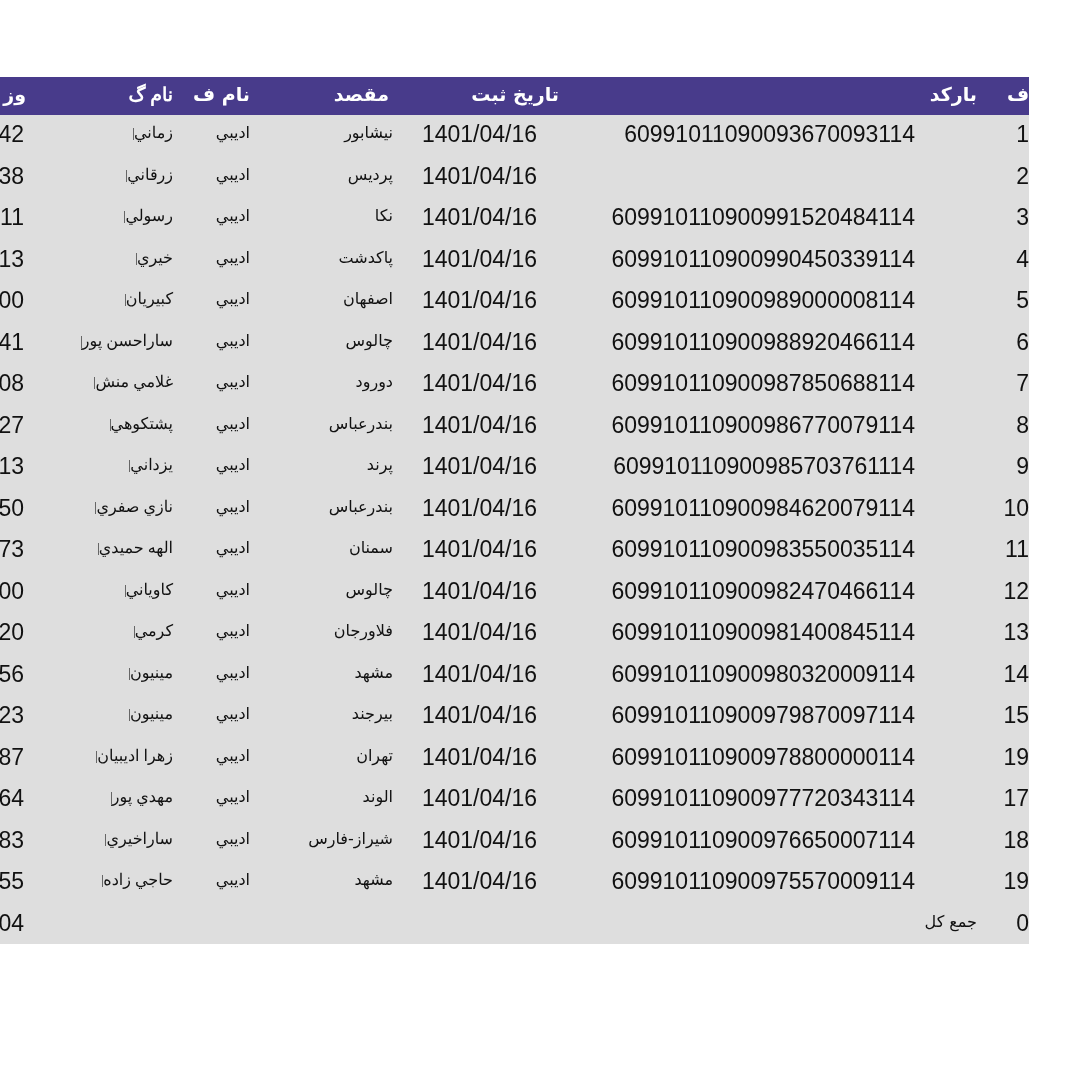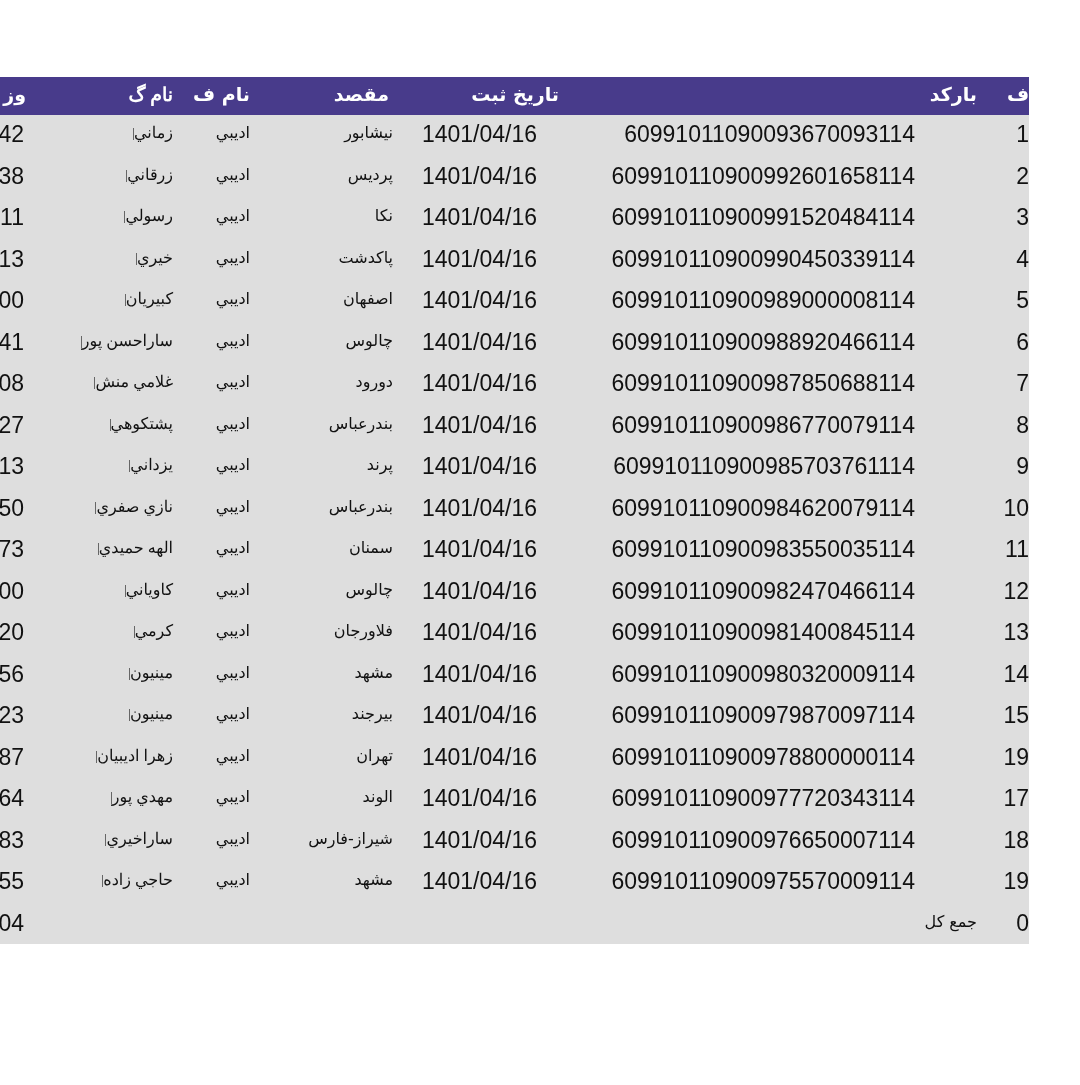--- a/index.html
+++ b/index.html
@@ -45,21 +45,20 @@
     <span class="c-idx num">1</span>
     <span class="c-bar num">60991011090093670093114</span>
     <span class="c-date num">1401/04/16</span>
     <span class="c-dest fa">نيشابور</span>
     <span class="c-fn fa">اديبي</span>
     <span class="c-ln fa"><span style="position:static">زماني</span><span class="tick" style="position:static"></span></span>
     <span class="c-w num">42</span>
   </div>
       <div class="row">
     <span class="c-idx num">2</span>
-    <span class="c-bar num">609910110900992601658114</span>
     <span class="c-date num">1401/04/16</span>
     <span class="c-dest fa">پرديس</span>
     <span class="c-fn fa">اديبي</span>
     <span class="c-ln fa"><span style="position:static">زرقاني</span><span class="tick" style="position:static"></span></span>
     <span class="c-w num">38</span>
   </div>
       <div class="row">
     <span class="c-idx num">3</span>
     <span class="c-bar num">609910110900991520484114</span>
     <span class="c-date num">1401/04/16</span>

